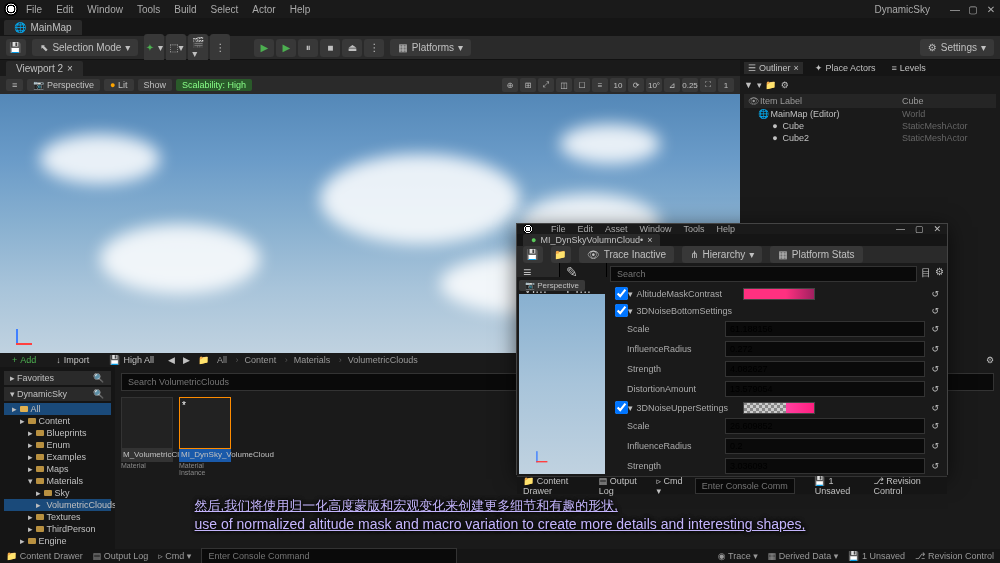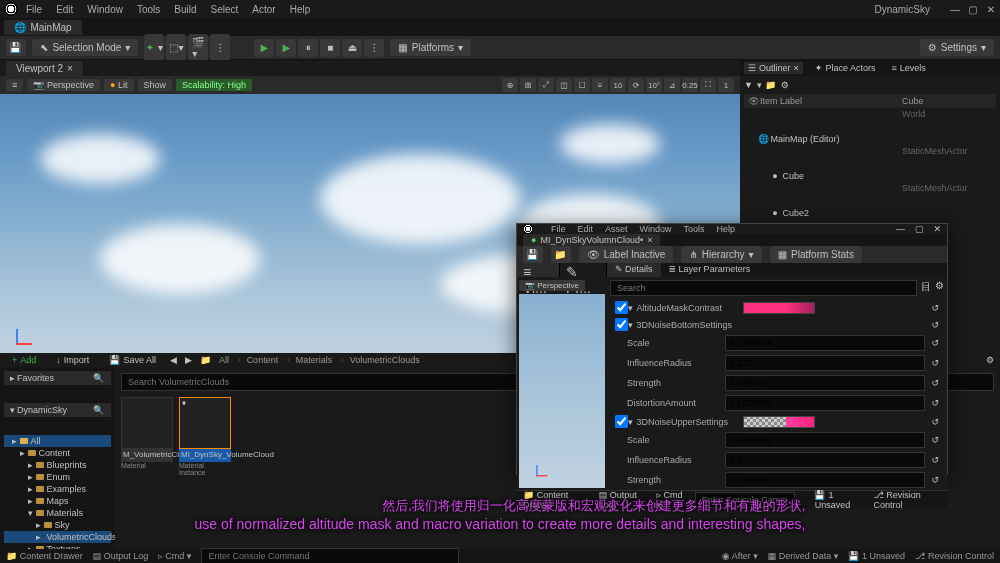--- a/index.html
+++ b/index.html
@@ -35,35 +35,35 @@
 .gizmo::after { content:""; position:absolute; width:16px; height:2px; background:#ff4040; bottom:0; left:8px; }
 .right-panels { width:260px; background:#1a1a1a; display:flex; flex-direction:column; }
 .panel-tabs { height:16px; display:flex; align-items:center; background:#151515; gap:8px; padding:0 4px; font-size:9px; }
 .panel-tab { display:flex; align-items:center; gap:3px; padding:1px 4px; }
 .panel-tab.active { background:#2a2a2a; }
 .outliner { flex:1; background:#1a1a1a; padding:4px; font-size:9px; }
 .search-row { display:flex; align-items:center; gap:4px; margin-bottom:4px; }
 .search-box { flex:1; background:#0a0a0a; border:1px solid #333; padding:2px 6px; color:#888; font-size:9px; }
 .outliner-header { display:flex; background:#252525; padding:2px 4px; color:#999; font-size:9px; }
 .outliner-row { display:flex; padding:1px 4px; font-size:9px; }
-.outliner-row .label { flex:1; padding-left:var(--indent,0);margin-top:25px; }
+.outliner-row .label { flex:1; padding-left:var(--indent,0); }
 .outliner-row .type { color:#666; width:90px; font-size:9px; }
 .outliner-row .type.link { color:#5a8fd0; text-decoration:underline; }
 .bottom { position:absolute; left:0; right:0; top:353px; height:197px; background:#1a1a1a; display:flex; flex-direction:column; }
 .cb-tabs { height:16px; display:flex; align-items:center; background:#151515; font-size:9px; }
 .cb-tab { padding:2px 8px; background:#2a2a2a; margin-right:2px; }
 .cb-toolbar { height:20px; display:flex; align-items:center; padding:0 6px; gap:8px; background:#1a1a1a; font-size:9px; }
 .cb-btn { display:flex; align-items:center; gap:3px; padding:2px 6px; }
 .cb-btn.add { color:#4caf50; }
 .breadcrumb { display:flex; gap:6px; color:#999; }
 .breadcrumb span:after { content:" ›"; margin-left:6px; color:#555; }
 .breadcrumb span:last-child:after { content:""; }
 .cb-body { flex:1; display:flex; }
 .cb-tree { width:115px; background:#151515; padding:4px; font-size:9px; overflow:hidden; }
-.tree-section { background:#2a2a2a; padding:2px 6px; margin-bottom:18px; }
+.tree-section { background:#2a2a2a; padding:2px 6px; margin-bottom:2px; }
 .tree-item { padding:1px 4px 1px var(--pl,8px); display:flex; align-items:center; gap:3px; }
 .tree-item.sel { background:#1a4a7a; }
 .folder-icon { width:8px; height:6px; background:#b89040; border-radius:1px; }
 .tree-item.sel .folder-icon { background:#e0b050; }
 .cb-content { flex:1; padding:6px; }
 .cb-search { width:100%; background:#0a0a0a; border:1px solid #333; padding:3px 6px; margin-bottom:6px; font-size:9px; color:#888; }
 .assets { display:flex; gap:6px; }
 .asset { width:52px; }
 .asset-thumb { width:52px; height:52px; background:#222; border:1px solid #333; position:relative; }
 .asset-thumb.sel { border:1px solid #ff8c00; }
@@ -90,21 +90,21 @@
 .fl-props { flex:1; overflow-y:auto; font-size:9px; }
 .prop-row { display:flex; padding:2px 8px; align-items:center; }
 .prop-row .pname { flex:0 0 110px; color:#aaa; font-size:9px; padding-left:12px; }
 .prop-row .pval { flex:1; background:#0a0a0a; padding:2px 4px; border:1px solid #333; font-size:9px; }
 .color-swatch { width:72px; height:12px; border:1px solid #444; }
 .swatch-pink { background:linear-gradient(90deg,#ff3080 0%,#ff3080 60%,#a02060 100%); }
 .swatch-checker { background:repeating-conic-gradient(#888 0 25%,#ccc 0 50%) 0/6px 6px; position:relative; }
 .swatch-checker::after { content:""; position:absolute; right:0; top:0; bottom:0; width:40%; background:linear-gradient(90deg,#ff40a0,#ff2080); }
 .fl-bottom { height:18px; background:#151515; display:flex; align-items:center; padding:0 6px; gap:10px; font-size:9px; border-top:1px solid #333; }
 .fl-bottom .spacer { flex:1; }
-.subtitle { position:absolute; bottom:28px; left:50%; transform:translateX(-50%); text-align:right; font-size:14px; color:#d946ef; text-shadow:0 0 4px #000,0 0 4px #000; line-height:1.4; white-space:nowrap; }
+.subtitle { position:absolute; bottom:28px; left:50%; transform:translateX(-50%); text-align:left; font-size:14px; color:#c4b5fd; text-shadow:0 0 4px #000,0 0 4px #000; line-height:1.4; white-space:nowrap;text-decoration:underline; }
 .statusbar { position:absolute; bottom:0; left:0; right:0; height:14px; background:#151515; display:flex; align-items:center; padding:0 6px; gap:10px; font-size:9px; color:#999; }
 .statusbar .spacer { flex:1; }
 .icon-sm { width:10px; display:inline-block; text-align:center; }
 </style>
 </head>
 <body>
 
 <div class="titlebar">
   <div class="ue-logo"></div>
   <div class="menu">
@@ -247,21 +247,21 @@
           </div>
         </div>
     </div>
   </div>
 </div>
 
 <div class="bottom">
   <div class="cb-toolbar">
     <span class="cb-btn add">+ <span>Add</span></span>
     <span class="cb-btn">↓ <span>Import</span></span>
-    <span class="cb-btn">💾 <span>Save All</span></span>
+    <span class="cb-btn">💾 <span>High All</span></span>
     <span>◀</span>
     <span>▶</span>
     <span>📁</span>
     <div class="breadcrumb">
       <span>All</span>
       <span>Content</span>
       <span>Materials</span>
       <span>VolumetricClouds</span>
     </div>
     <span style="margin-left:auto">⚙</span>
@@ -375,40 +375,36 @@
   <div class="fl-tab">
     <div class="tab">
       <span style="color:#5ac85a">●</span>
       <span>MI_DynSkyVolumnCloud•</span>
       <span>×</span>
     </div>
   </div>
   <div class="fl-toolbar">
     <span class="tbtn save">💾</span>
     <span class="tbtn save">📁</span>
-    <span class="tbtn">👁 <span>Label Inactive</span></span>
+    <span class="tbtn">👁 <span>Trace Inactive</span></span>
     <span class="tbtn">⋔ <span>Hierarchy</span> ▾</span>
     <span class="tbtn">▦ <span>Platform Stats</span></span>
   </div>
   <div class="fl-body">
     <div class="fl-preview">
       <div class="fl-pv-tabs">
         <span class="fl-pv-tab">≡ <span>Vi...</span></span>
         <span class="fl-pv-tab" style="background:#1a1a1a">✎ <span>Pr...</span></span>
       </div>
       <div style="padding:2px"><span class="vp-chip" style="font-size:8px">📷 <span>Perspective</span></span></div>
       <div class="fl-pv-img">
         <div class="gizmo" style="transform:scale(0.7)"></div>
       </div>
     </div>
     <div class="fl-details">
-      <div class="fl-d-tabs">
-        <span class="fl-d-tab active">✎ <span>Details</span></span>
-        <span class="fl-d-tab">≣ <span>Layer Parameters</span></span>
-      </div>
       <div class="fl-d-search">
         <div style="display:flex;gap:4px">
           <input class="search-box" style="flex: 1 1 0%;" placeholder="Search">
           <span>目</span>
           <span>⚙</span>
         </div>
       </div>
       <div class="fl-props">
         <div class="prop-row">
           <input type="checkbox" checked="" style="">
@@ -487,17 +483,17 @@
   <div style="font-size:13px">然后,我们将使用归一化高度蒙版和宏观变化来创建更多细节和有趣的形状,</div>
   <div>use of normalized altitude mask and macro variation to create more details and interesting shapes,</div>
 </div>
 
 <div class="statusbar">
   <span>📁 <span>Content Drawer</span></span>
   <span>▤ <span>Output Log</span></span>
   <span>▹ <span>Cmd</span> ▾</span>
   <input class="search-box" style="width: 140px;" placeholder="Enter Console Command">
   <div class="spacer"></div>
-  <span>◉ <span>After</span> ▾</span>
+  <span>◉ <span>Trace</span> ▾</span>
   <span>▦ <span>Derived Data</span> ▾</span>
   <span>💾 <span>1 Unsaved</span></span>
   <span>⎇ <span>Revision Control</span></span>
 </div>
 
 </body></html>

